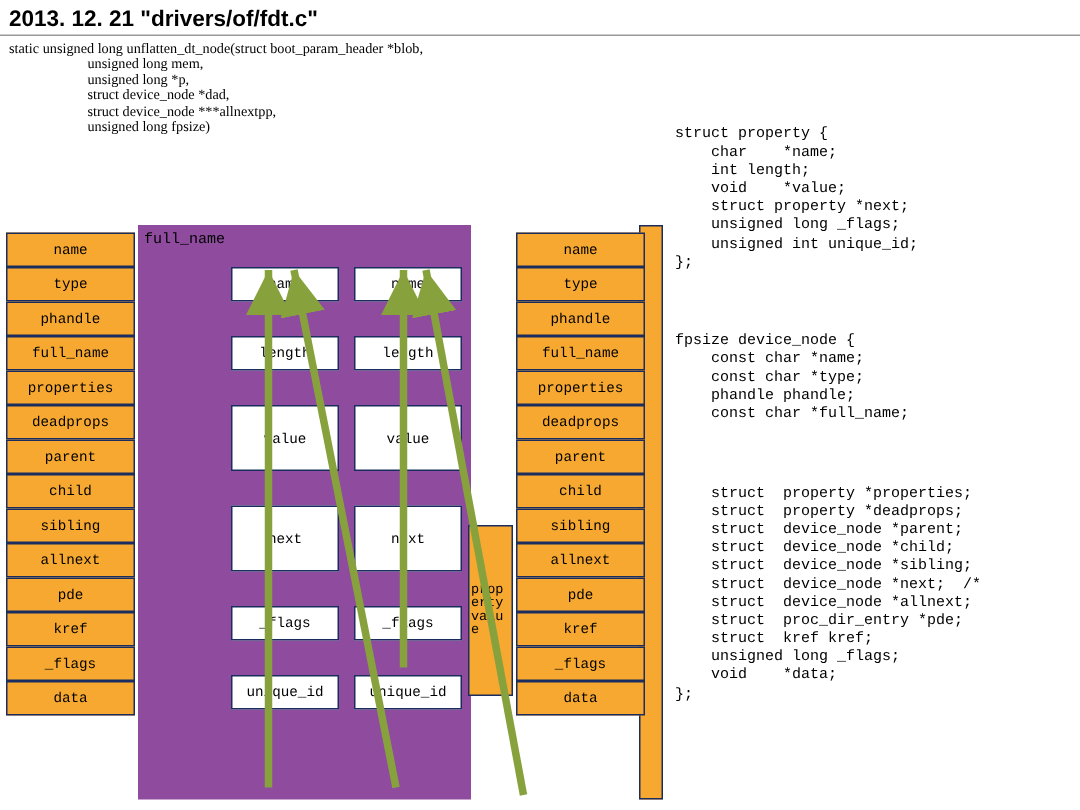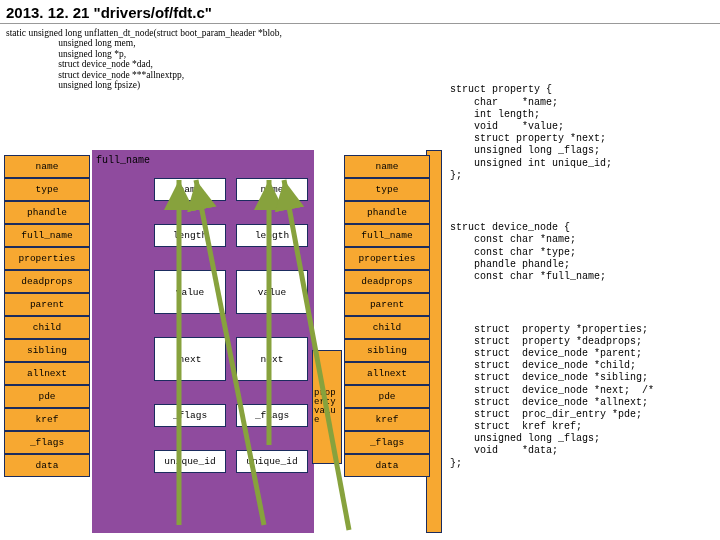--- a/index.html
+++ b/index.html
@@ -194,21 +194,21 @@
 
 <div class="code-right">
   <div class="block">struct property {
     char    *name;
     int length;
     void    *value;
     struct property *next;
     unsigned long _flags;
     unsigned int unique_id;
 };</div>
-  <div class="block">struct device_node {
+  <div class="block">fpsize device_node {
     const char *name;
     const char *type;
     phandle phandle;
     const char *full_name;</div>
   <div class="block">    struct  property *properties;
     struct  property *deadprops;
     struct  device_node *parent;
     struct  device_node *child;
     struct  device_node *sibling;
     struct  device_node *next;  /*

